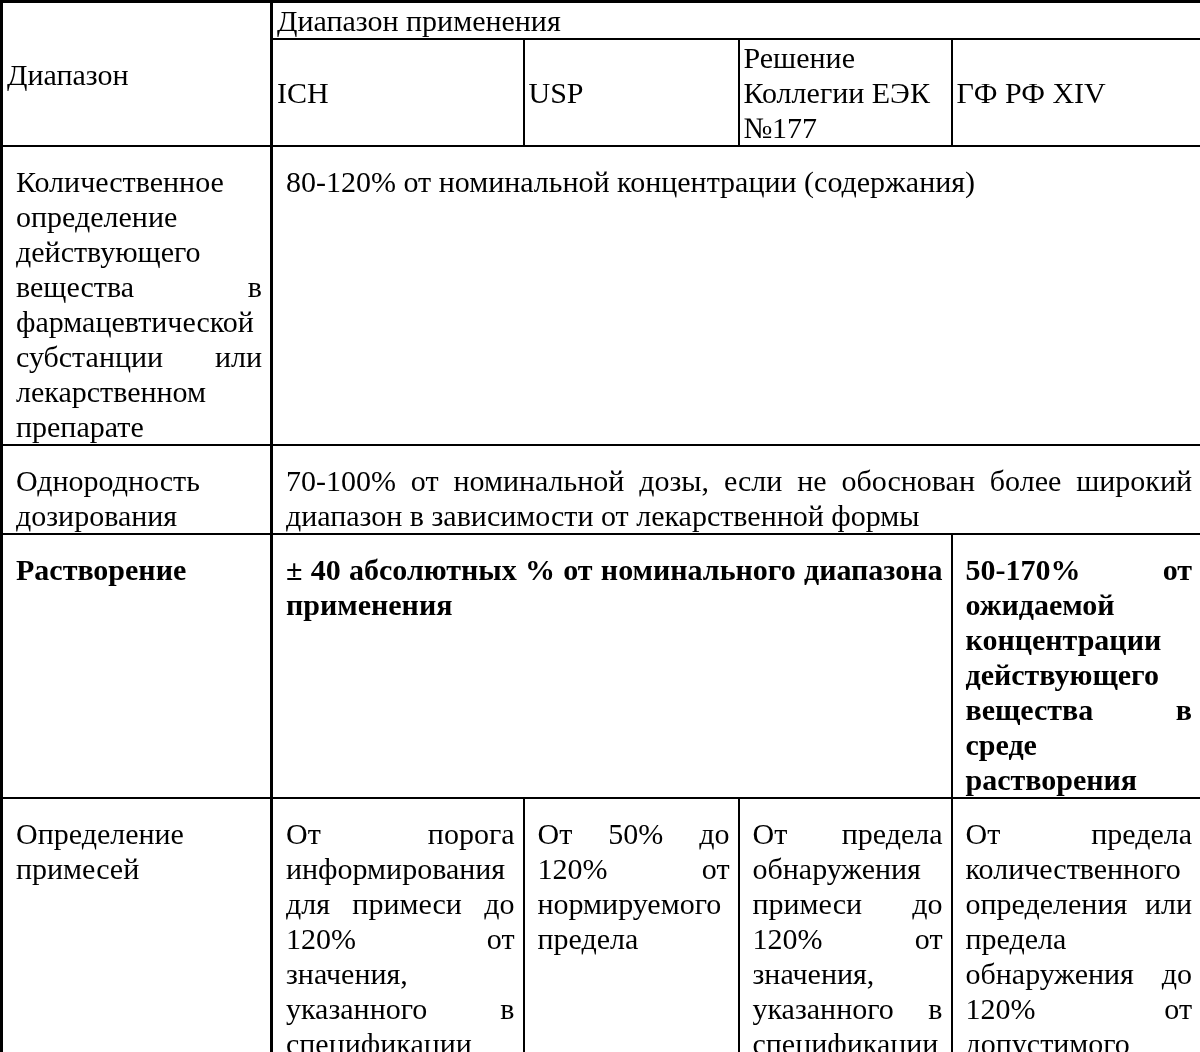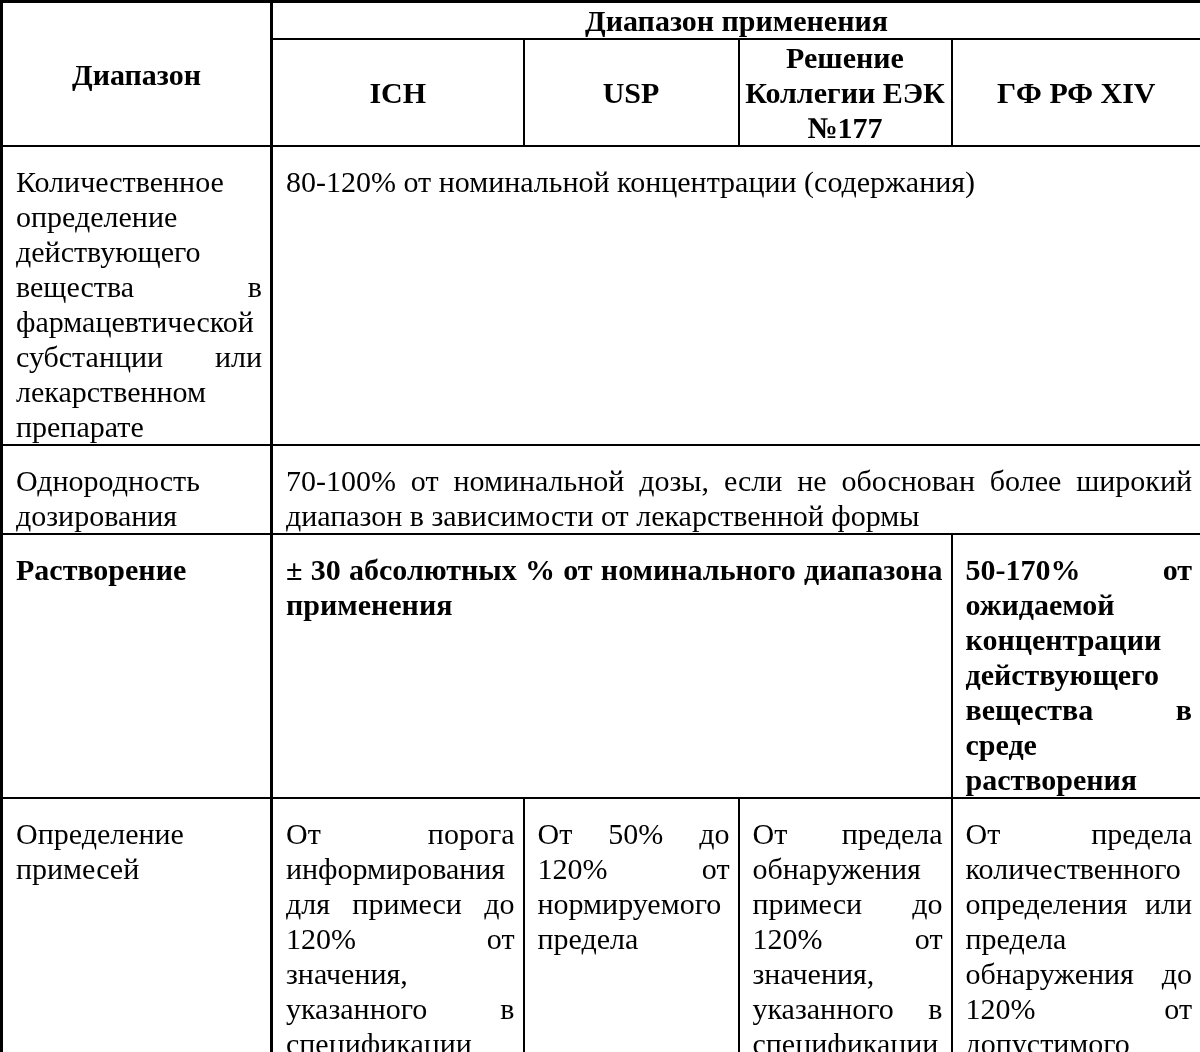--- a/index.html
+++ b/index.html
@@ -27,22 +27,22 @@
     font-size: 30px;
     line-height: 35px;
   }
   .range-table th,
   .range-table td {
     border: 2px solid #000000;
     overflow: hidden;
     hyphens: none;
   }
   .range-table th {
-    font-weight: bold;
-    text-align: center;
+    font-weight: normal;
+    text-align: left;
     vertical-align: middle;
     padding: 0 4px;
   }
   
   .range-table .col-method {
     border-right-width: 3px;
   }
   .range-table td {
     vertical-align: top;
     text-align: justify;
@@ -82,21 +82,21 @@
       <tr class="row-assay">
         <td class="col-method">Количественное определение действующего вещества в фармацевтической субстанции или лекарственном препарате</td>
         <td colspan="4">80-120% от номинальной концентрации (содержания)</td>
       </tr>
       <tr class="row-unif">
         <td class="col-method">Однородность дозирования</td>
         <td colspan="4">70-100% от номинальной дозы, если не обоснован более широкий диапазон в зависимости от лекарственной формы</td>
       </tr>
       <tr class="row-diss">
         <td class="col-method">Растворение</td>
-        <td colspan="3">± 30 абсолютных % от номинального диапазона применения</td>
+        <td colspan="3">± 40 абсолютных % от номинального диапазона применения</td>
         <td>50-170% от ожидаемой концентрации действующего вещества в среде растворения</td>
       </tr>
       <tr class="row-imp">
         <td class="col-method">Определение примесей</td>
         <td>От порога информирования для примеси до 120% от значения, указанного в спецификации</td>
         <td>От 50% до 120% от нормируемого предела</td>
         <td>От предела обнаружения примеси до 120% от значения, указанного в спецификации</td>
         <td>От предела количественного определения или предела обнаружения до 120% от допустимого содержания определяемой примеси</td>
       </tr>
     </tbody>

